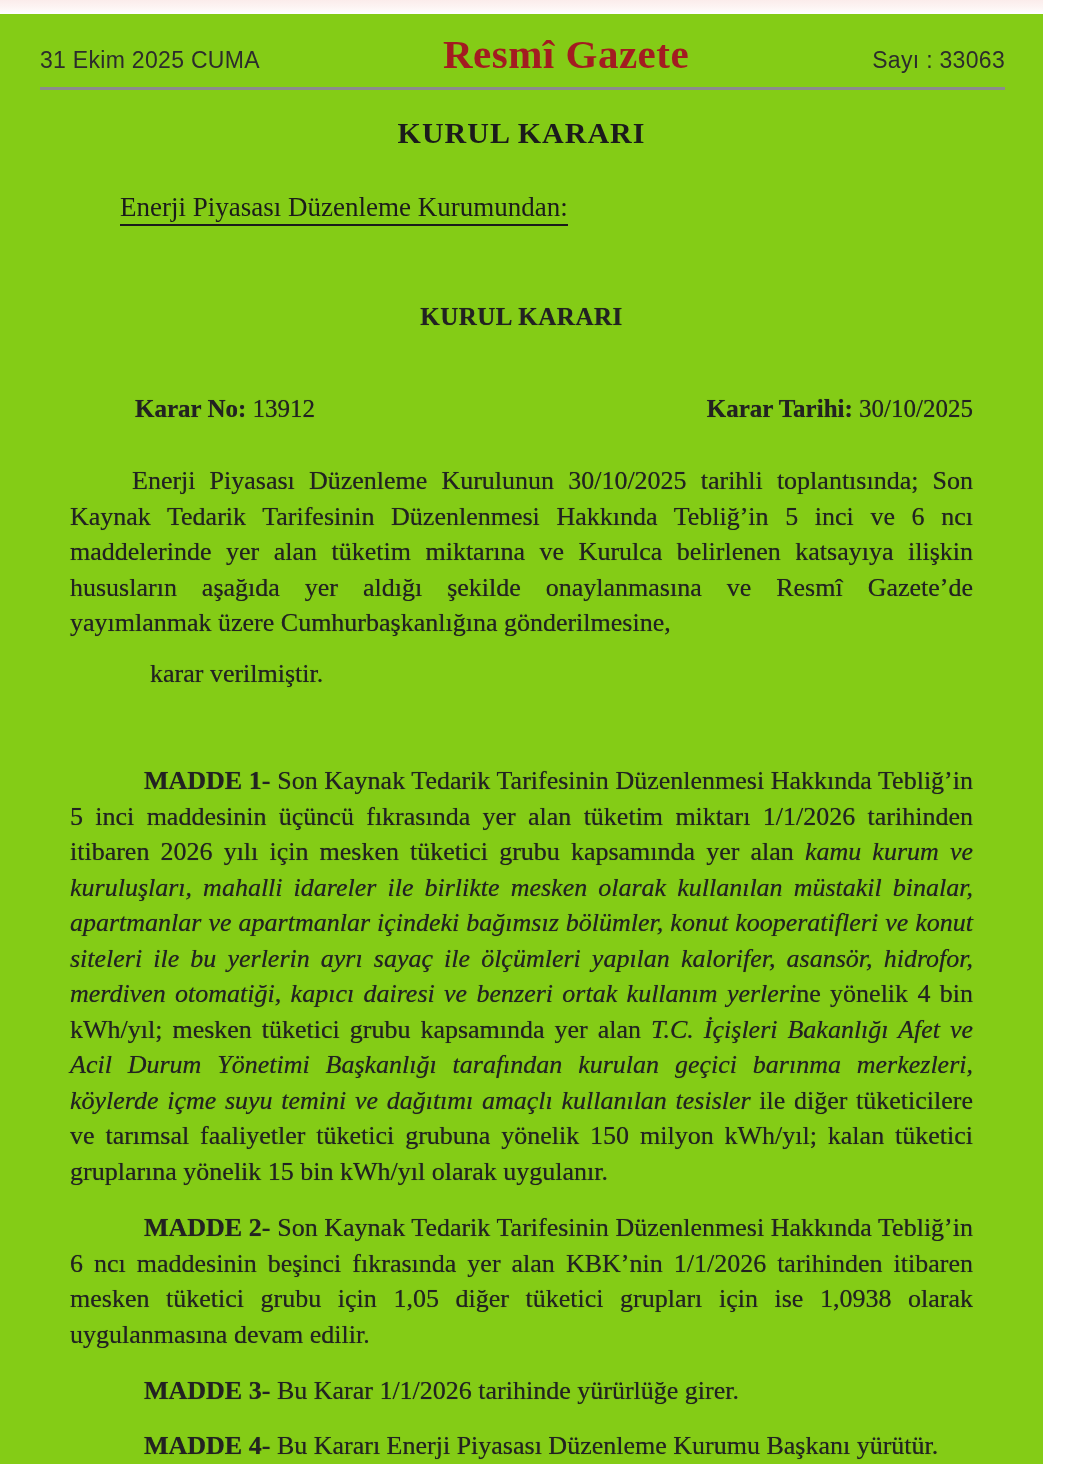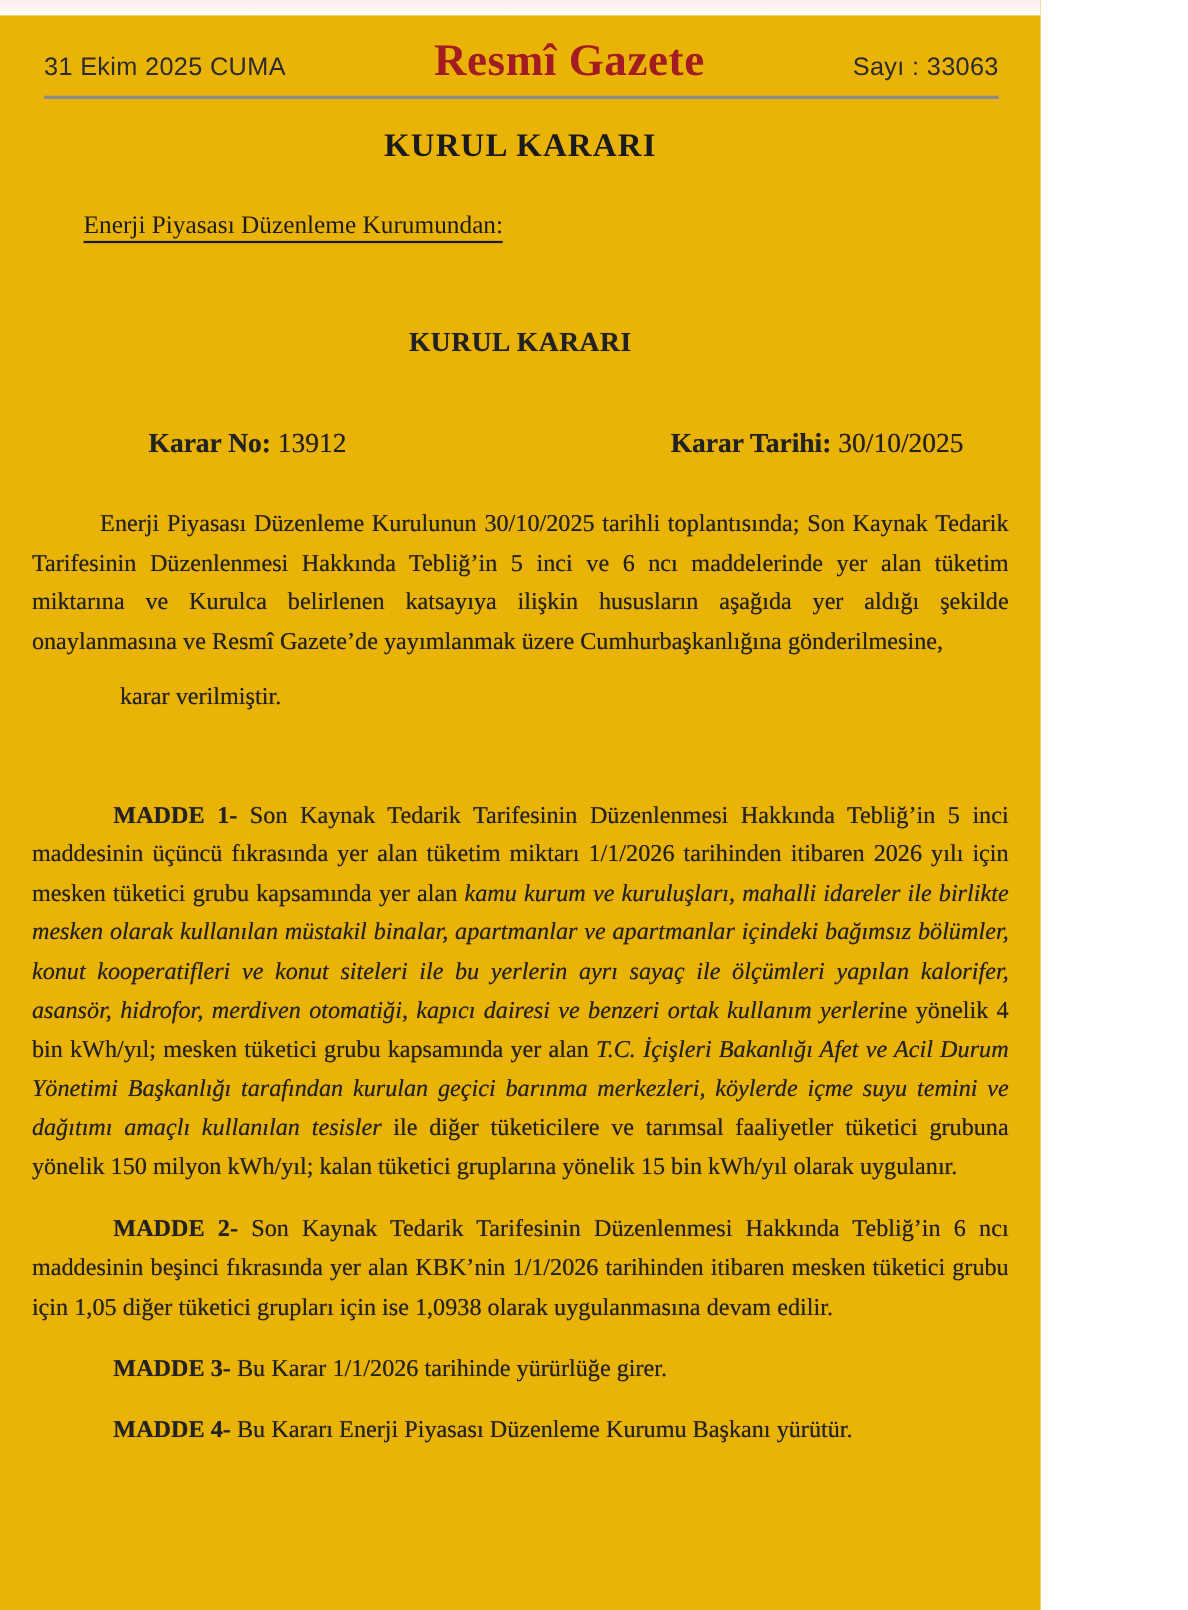--- a/index.html
+++ b/index.html
@@ -1,20 +1,20 @@
 <!DOCTYPE html>
 <html lang="tr"><head>
 <meta charset="utf-8">
 <style>
   html, body { margin: 0; padding: 0; background: #ffffff; }
   .page {
     position: relative;
-    width: 946px;
+    width: 1043px;
     height: 1464px;
-    background: #eab308;
+    background: #84cc16;
     overflow: hidden;
     font-family: "Liberation Serif", serif;
     color: #1e1e1e;
   }
   .top-band {
     height: 14px;
     background: linear-gradient(to bottom, #fbeceb 0%, #fdf5f4 55%, #ffffff 100%);
   }
   
   .masthead {
@@ -45,22 +45,22 @@
   
   .decree-heading {
     margin: 26px 0 0 0;
     text-align: center;
     font-size: 30px;
     font-weight: bold;
     letter-spacing: 1px;
     color: #1b1b1b;
   }
   .issuing-authority {
-    margin: 42px 0 0 76px;
-    font-size: 23px;
+    margin: 42px 0 0 120px;
+    font-size: 27px;
     color: #1b1b1b;
   }
   .issuing-authority span {
     border-bottom: 2px solid #1b1b1b;
     padding-bottom: 2px;
   }
   
   .scanned {
     text-shadow: 0 0 0.7px rgba(25,25,25,0.6);
     color: #222222;
@@ -75,22 +75,22 @@
   .karar-row {
     display: flex;
     justify-content: space-between;
     margin: 64px 70px 0 70px;
     font-size: 25px;
     gap: 11px;
   }
   .karar-row .cell-left { padding-left: 65px; }
   .karar-row .label { font-weight: bold; }
   .body-text {
-    margin: 0 29px;
-    font-size: 22px;
+    margin: 0 70px;
+    font-size: 26px;
     line-height: 35.5px;
     text-align: justify;
   }
   .p-intro  { margin-top: 40px; text-indent: 62px; }
   .p-decision { margin-top: 15px; padding-left: 80px; text-align: left; }
   .p-article { text-indent: 74px; }
   .p-article-1 { margin-top: 72px; }
   .p-article-2 { margin-top: 21px; }
   .p-article-3 { margin-top: 21px; }
   .p-article-4 { margin-top: 19px; }

